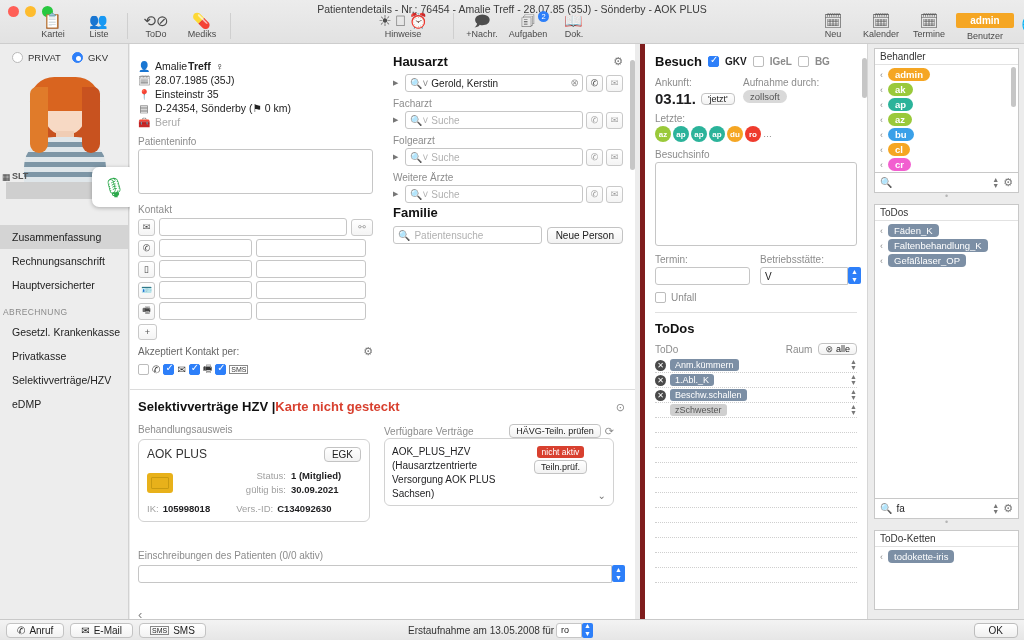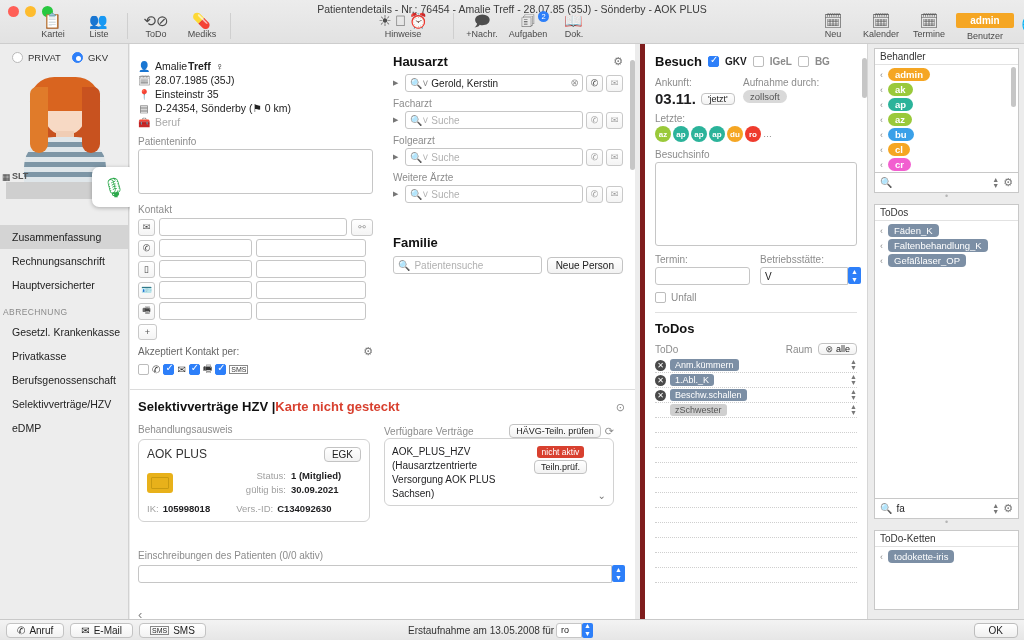--- a/index.html
+++ b/index.html
@@ -270,23 +270,20 @@
         <span>Hauptversicherter</span>
       </div>
       <div class="navhdr">ABRECHNUNG</div>
       <div class="navitem">
         <span>Gesetzl. Krankenkasse</span>
       </div>
       <div class="navitem">
         <span>Privatkasse</span>
       </div>
       <div class="navitem">
-        <span>Berufsgenossenschaft</span>
-      </div>
-      <div class="navitem">
         <span>Selektivverträge/HZV</span>
       </div>
       <div class="navitem">
         <span>eDMP</span>
       </div>
     </div>
   </div>
 
   <div class="col-profile">
     <div style="padding:10px 12px 0 8px;">
@@ -413,21 +410,21 @@
       <div class="arow">
         <span class="tri">▶</span>
         <span class="inp ph searchfield">
           <span style="color:#b1b1b1;margin-right:3px">🔍˅</span>
           <span>Suche</span>
         </span>
         <span class="iconbtn">✆</span>
         <span class="iconbtn">✉</span>
       </div>
 
-      <div class="sec-title" style="margin-top:32px">Familie</div>
+      <div class="sec-title" style="margin-top:2px">Familie</div>
       <div style="display:flex;align-items:center;gap:5px;margin-top:6px">
         <span class="inp ph" style="flex:1">
           <span style="color:#9a9a9a;margin-right:4px">🔍</span>
           <span>Patientensuche</span>
         </span>
         <span class="btn">Neue Person</span>
       </div>
     </div>
   </div>
 

